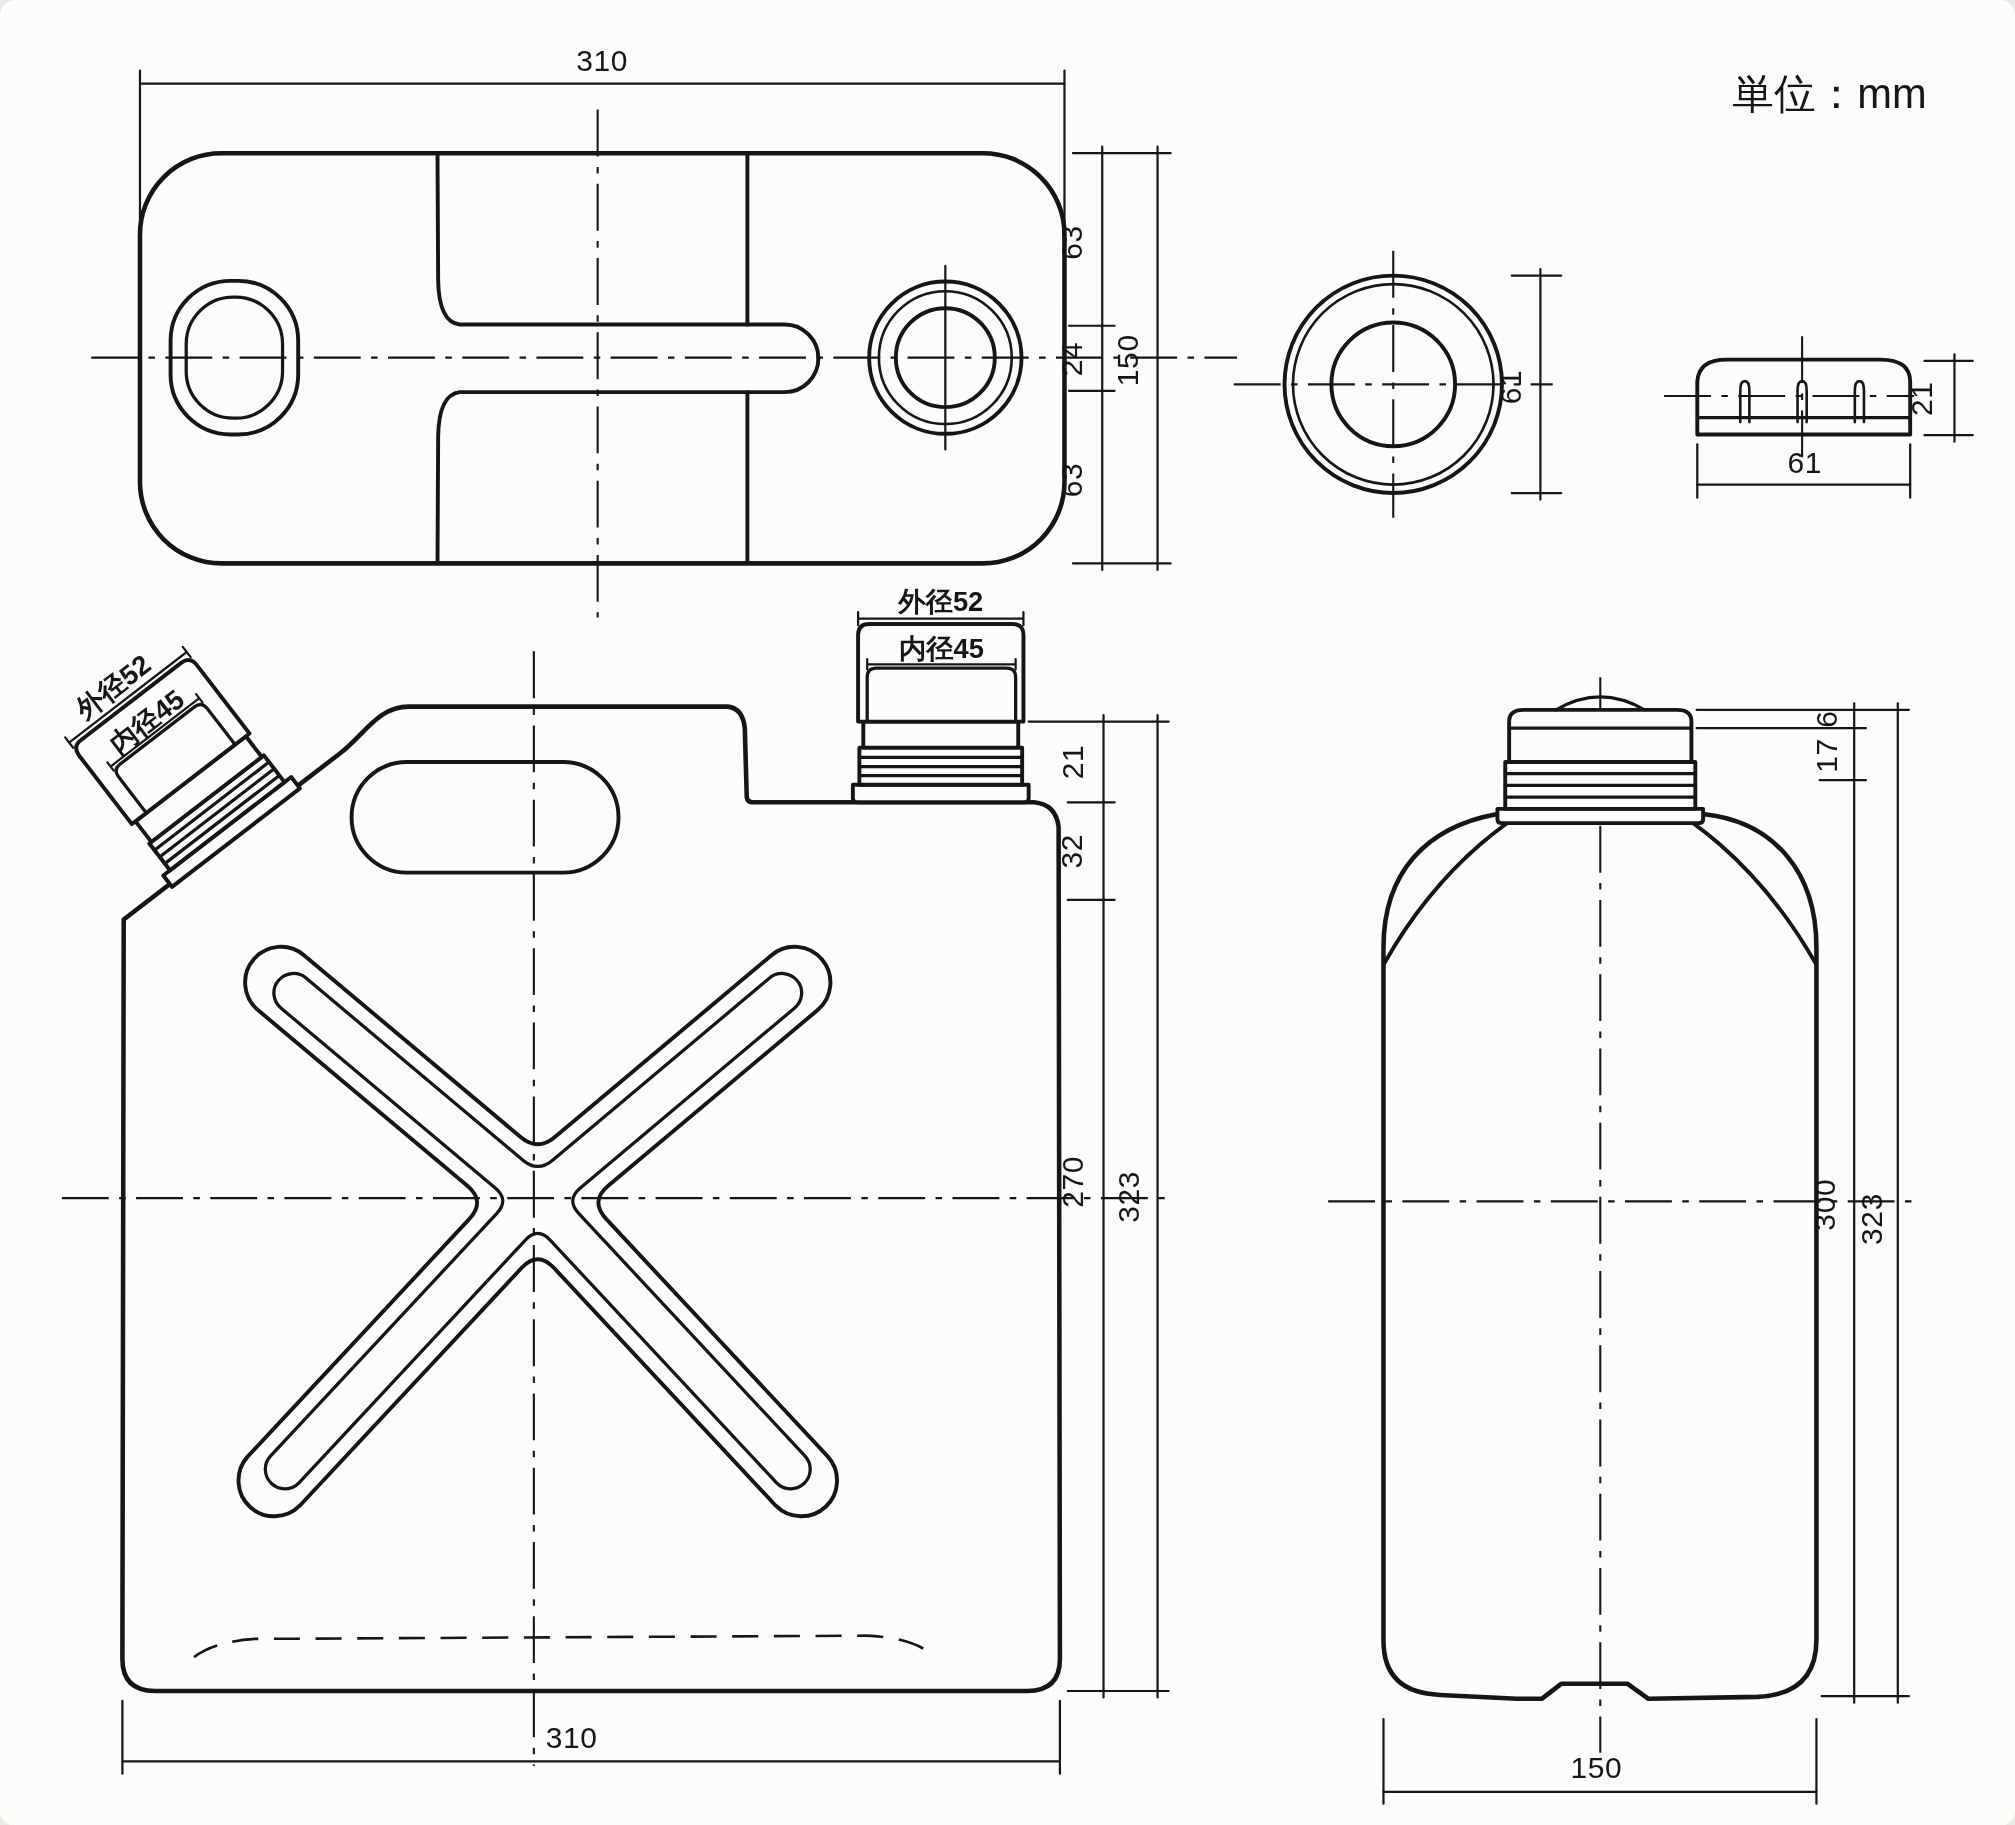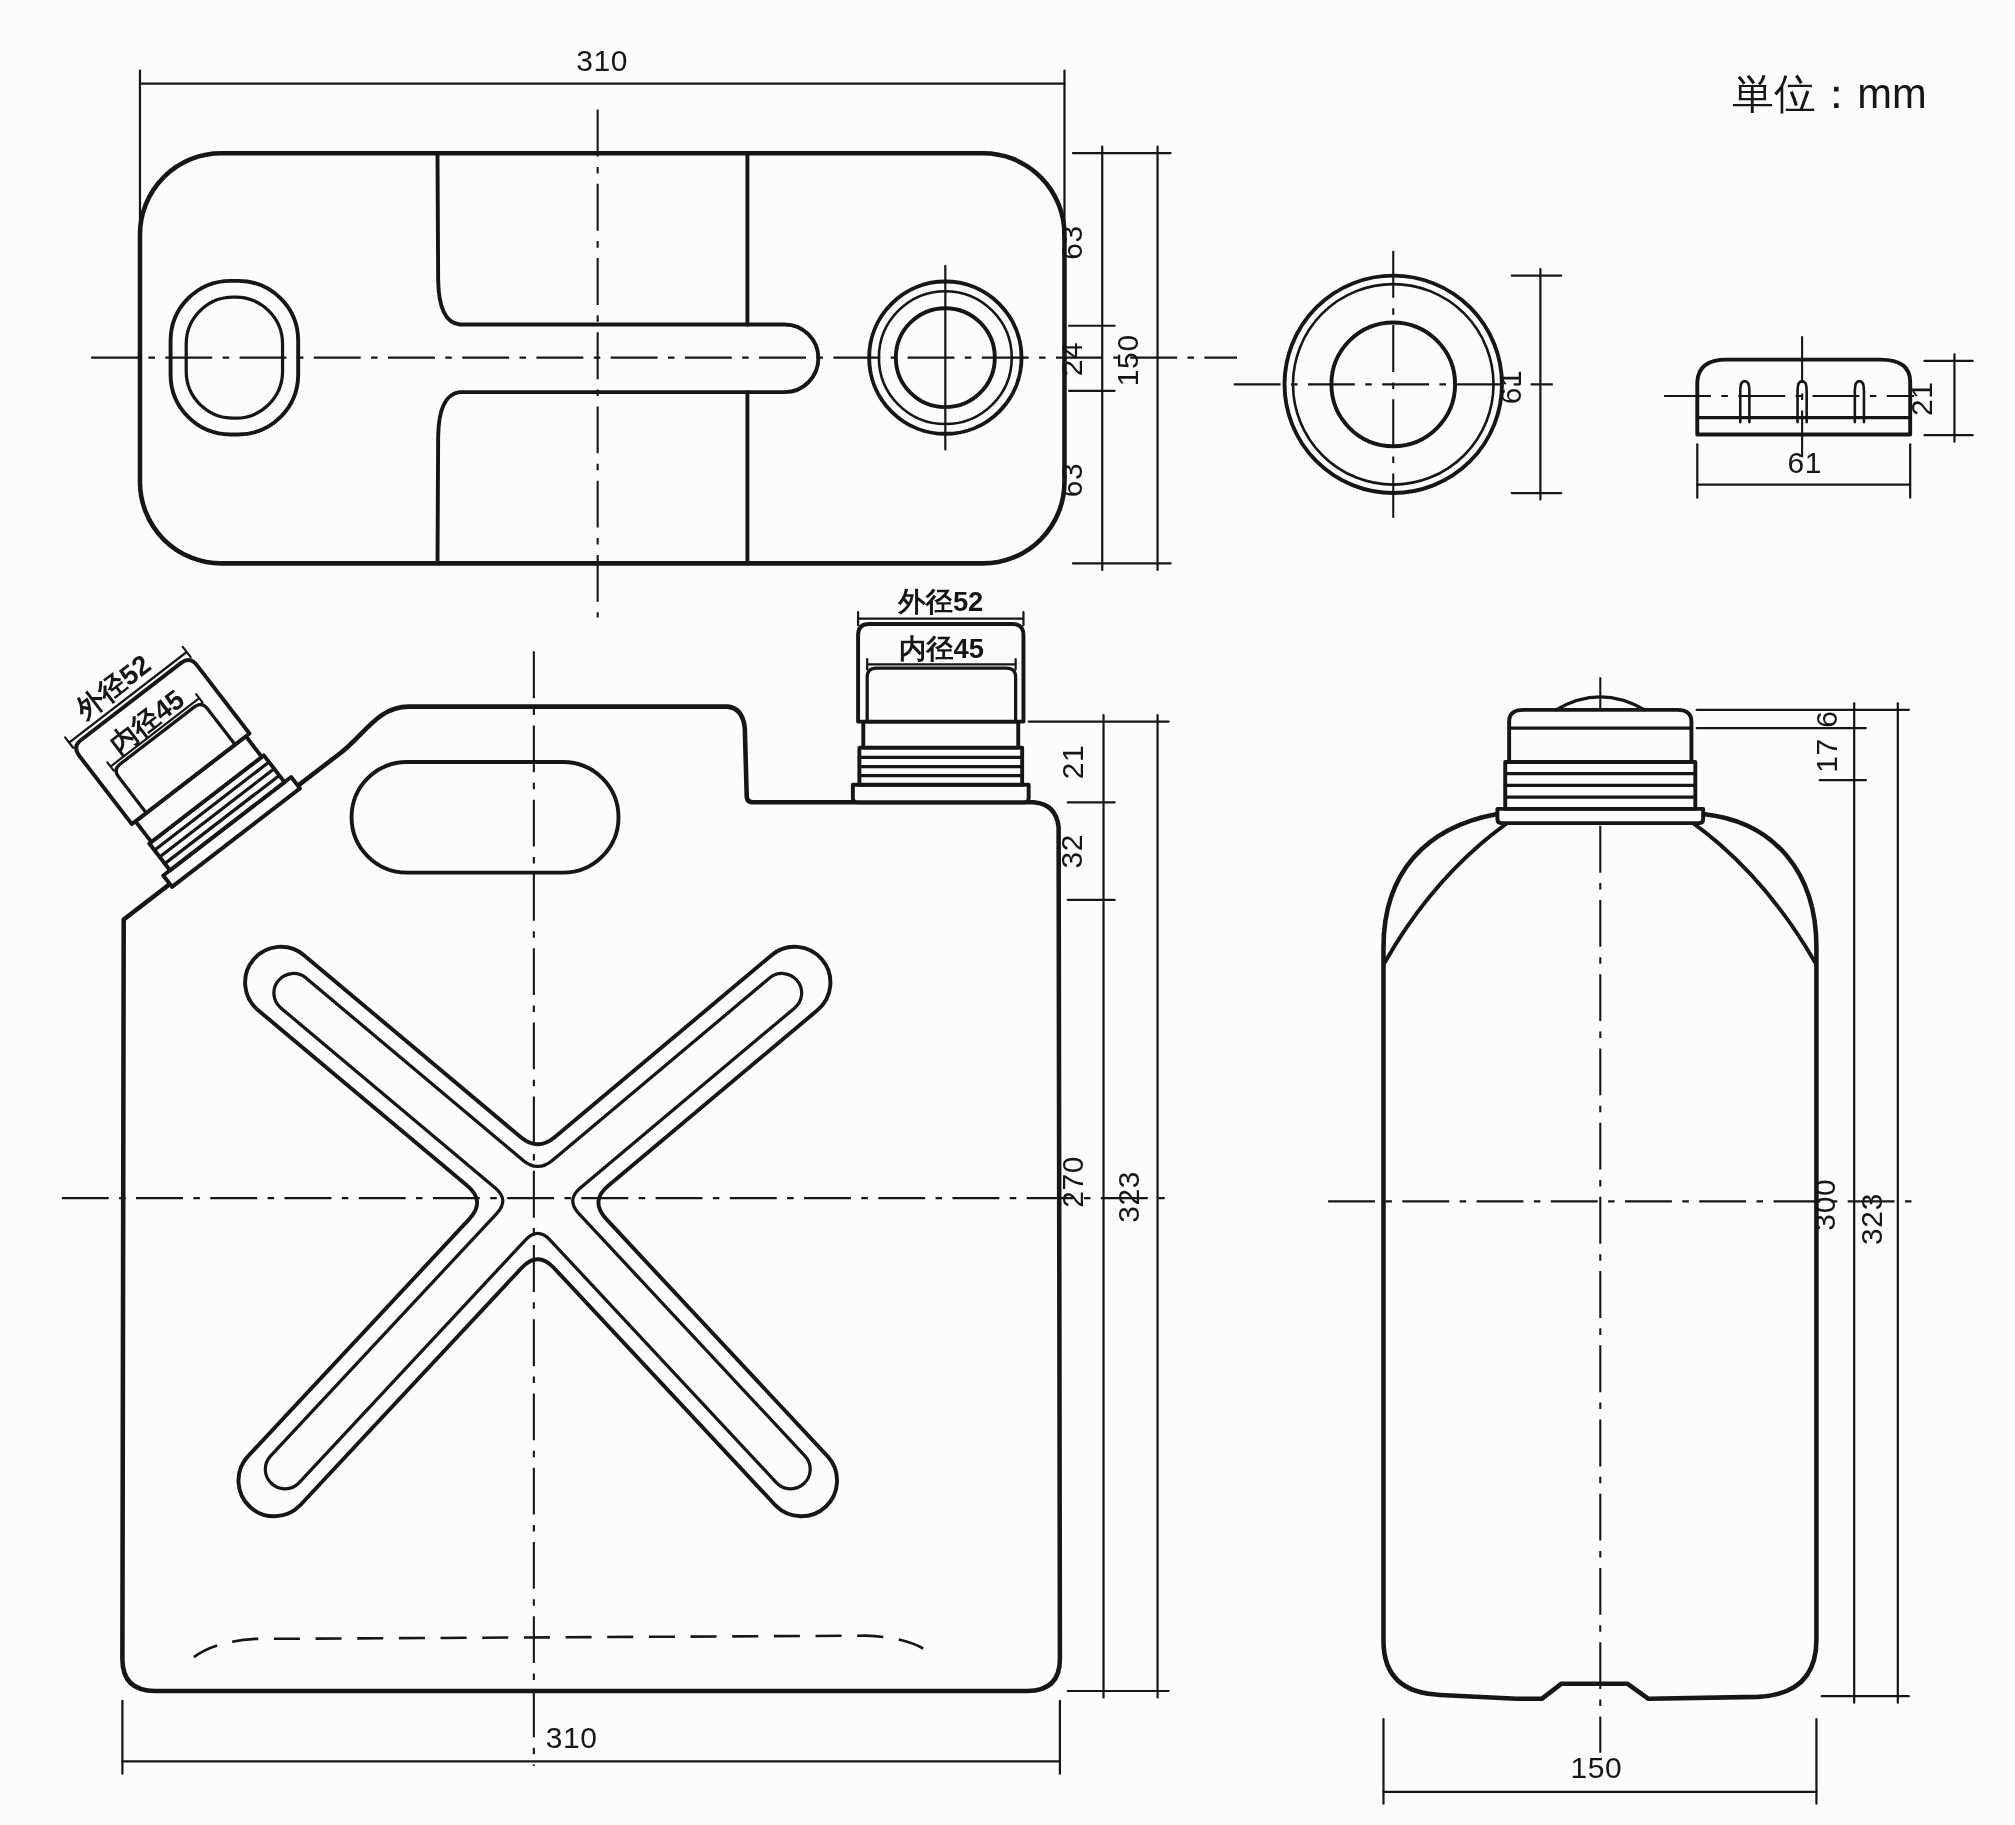--- a/index.html
+++ b/index.html
@@ -1,17 +1,17 @@
 <!DOCTYPE html>
 <html style="font-size:10.4px"><head>
 <meta charset="utf-8">
 <style>
   html,body{margin:0;padding:0;background:#e8e8e4;}
   .sheet{width:2015px;height:1826px;background:#fcfcfa;position:relative;margin:0 auto;
-         font-family:"Liberation Sans", sans-serif;}
+         font-family:"Liberation Sans", sans-serif;border-radius:15px;}
   svg{display:block}
   text{fill:#161616;}
   .dim{font-size:46px;letter-spacing:1px;}
   .kanji{font-size:42px;font-weight:bold;}
   .unit{font-size:64px;}
   .ln{stroke:#161616;fill:none;stroke-linecap:round;stroke-linejoin:round;}
   .w7{stroke-width:7px}
   .w6{stroke-width:6px}
   .w5{stroke-width:5px}
   .w4{stroke-width:4px}

